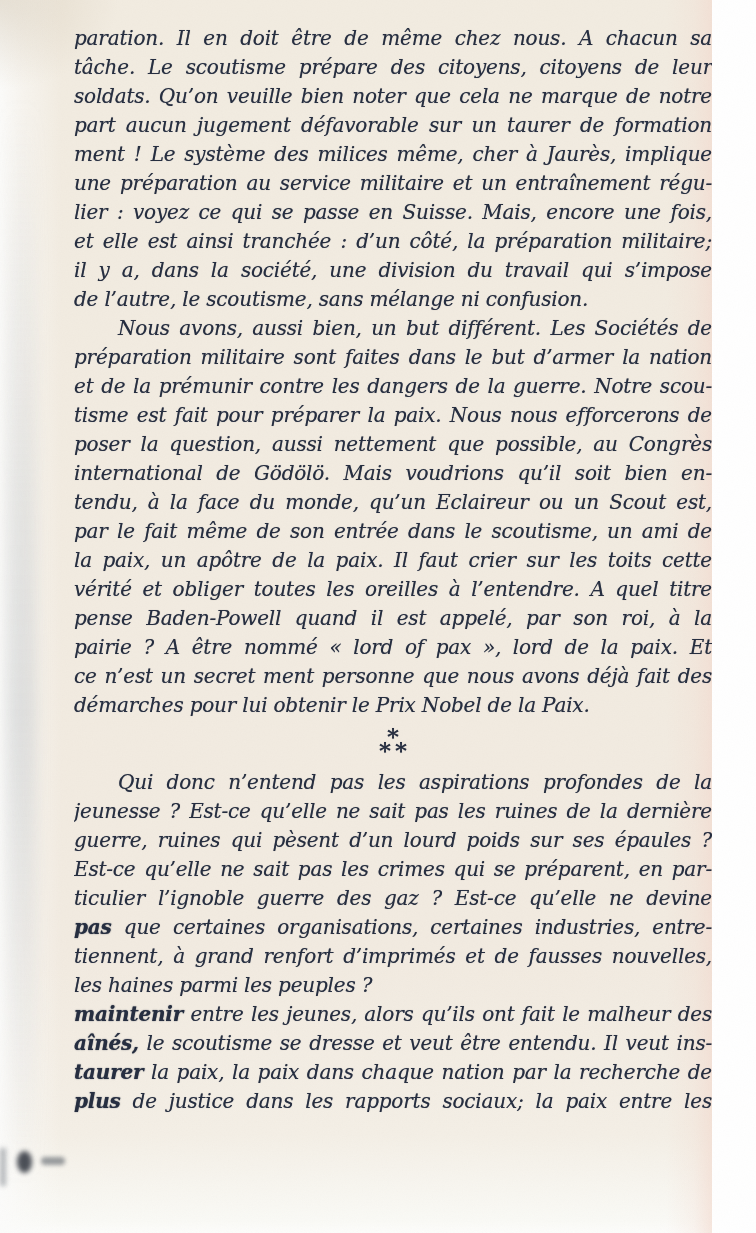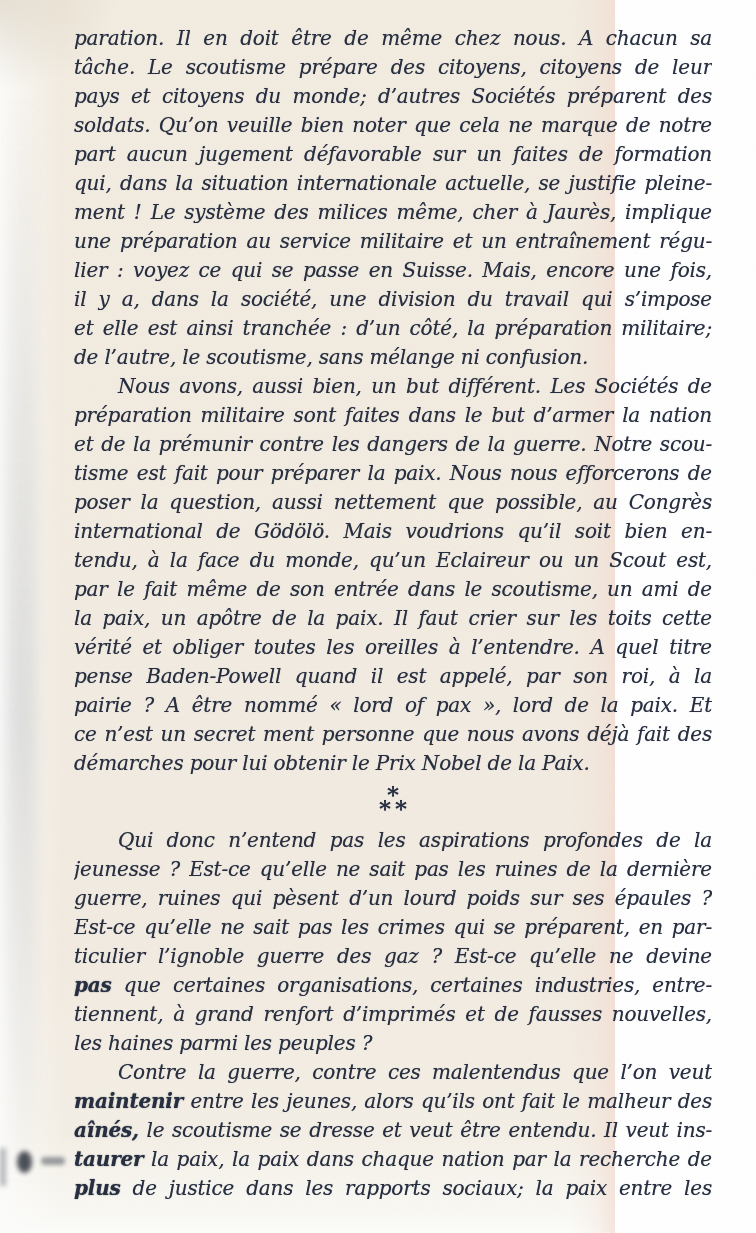--- a/index.html
+++ b/index.html
@@ -3,27 +3,26 @@
 <meta charset="utf-8">
 <style>
   html, body {
     margin: 0; padding: 0;
     width: 756px; height: 1233px;
     overflow: hidden;
     font-family: "DejaVu Serif", serif;
   }
   .book-page {
     position: relative;
-    width: 608px; height: 1233px;
+    width: 712px; height: 1233px;
     background:
       linear-gradient(90deg, rgba(252,252,251,0.95) 0px, rgba(252,252,251,0.55) 22px, rgba(252,252,251,0.0) 62px),
       linear-gradient(270deg, rgba(243,219,208,0.65) 0px, rgba(243,219,208,0.25) 18px, rgba(243,219,208,0.0) 46px),
       linear-gradient(180deg, #f2ece1 0%, #f2ebe1 78%, #f4efe6 92%, #fafaf6 99%, #fdfdfb 100%),
       #f1ebe0;
-    padding-left: 7px;
   }
   
   .left-page-shadow {
     position: absolute; left: 6px; top: 0; width: 30px; height: 100%;
     background: linear-gradient(180deg,
       rgba(168,176,184,0) 8%,
       rgba(168,176,184,0.22) 40%,
       rgba(160,170,180,0.28) 58%,
       rgba(168,176,184,0.14) 78%,
       rgba(168,176,184,0) 96%);
@@ -100,29 +99,27 @@
 <body>
 
 <div class="book-page">
   <div class="top-left-tint"></div>
   <div class="left-page-shadow"></div>
 
   <div class="text-block">
       <div class="paragraph">
         <div class="text-line">paration. Il en doit être de même chez nous. A chacun sa</div>
         <div class="text-line">tâche. Le scoutisme prépare des citoyens, citoyens de leur</div>
-        <div class="text-line">pays et citoyens du monde; d’autres Sociétés préparent des</div>
         <div class="text-line">soldats. Qu’on veuille bien noter que cela ne marque de notre</div>
-        <div class="text-line">part aucun jugement défavorable sur un faites de formation</div>
-        <div class="text-line">qui, dans la situation internationale actuelle, se justifie pleine-</div>
+        <div class="text-line">part aucun jugement défavorable sur un taurer de formation</div>
         <div class="text-line">ment ! Le système des milices même, cher à Jaurès, implique</div>
         <div class="text-line">une préparation au service militaire et un entraînement régu-</div>
         <div class="text-line">lier : voyez ce qui se passe en Suisse. Mais, encore une fois,</div>
+        <div class="text-line">et elle est ainsi tranchée : d’un côté, la préparation militaire;</div>
         <div class="text-line">il y a, dans la société, une division du travail qui s’impose</div>
-        <div class="text-line">et elle est ainsi tranchée : d’un côté, la préparation militaire;</div>
         <div class="text-line no-just">de l’autre, le scoutisme, sans mélange ni confusion.</div>
       </div>
       <div class="paragraph">
         <div class="text-line indent">Nous avons, aussi bien, un but différent. Les Sociétés de</div>
         <div class="text-line">préparation militaire sont faites dans le but d’armer la nation</div>
         <div class="text-line">et de la prémunir contre les dangers de la guerre. Notre scou-</div>
         <div class="text-line">tisme est fait pour préparer la paix. Nous nous efforcerons de</div>
         <div class="text-line">poser la question, aussi nettement que possible, au Congrès</div>
         <div class="text-line">international de Gödölö. Mais voudrions qu’il soit bien en-</div>
         <div class="text-line">tendu, à la face du monde, qu’un Eclaireur ou un Scout est,</div>
@@ -142,21 +139,20 @@
         <div class="text-line indent">Qui donc n’entend pas les aspirations profondes de la</div>
         <div class="text-line">jeunesse ? Est-ce qu’elle ne sait pas les ruines de la dernière</div>
         <div class="text-line">guerre, ruines qui pèsent d’un lourd poids sur ses épaules ?</div>
         <div class="text-line">Est-ce qu’elle ne sait pas les crimes qui se préparent, en par-</div>
         <div class="text-line">ticulier l’ignoble guerre des gaz ? Est-ce qu’elle ne devine</div>
         <div class="text-line"><span class="ink-smudge-word">pas</span> que certaines organisations, certaines industries, entre-</div>
         <div class="text-line">tiennent, à grand renfort d’imprimés et de fausses nouvelles,</div>
         <div class="text-line no-just">les haines parmi les peuples ?</div>
       </div>
       <div class="paragraph">
-        <div class="text-line indent">Contre la guerre, contre ces malentendus que l’on veut</div>
         <div class="text-line"><span class="ink-smudge-word">maintenir</span> entre les jeunes, alors qu’ils ont fait le malheur des</div>
         <div class="text-line"><span class="ink-smudge-word">aînés,</span> le scoutisme se dresse et veut être entendu. Il veut ins-</div>
         <div class="text-line"><span class="ink-smudge-word">taurer</span> la paix, la paix dans chaque nation par la recherche de</div>
         <div class="text-line"><span class="ink-smudge-word">plus</span> de justice dans les rapports sociaux; la paix entre les</div>
       </div>
     </div>
 
   <div class="ink-blot"></div>
   <div class="ink-smear"></div>
   <div class="edge-mark"></div>

